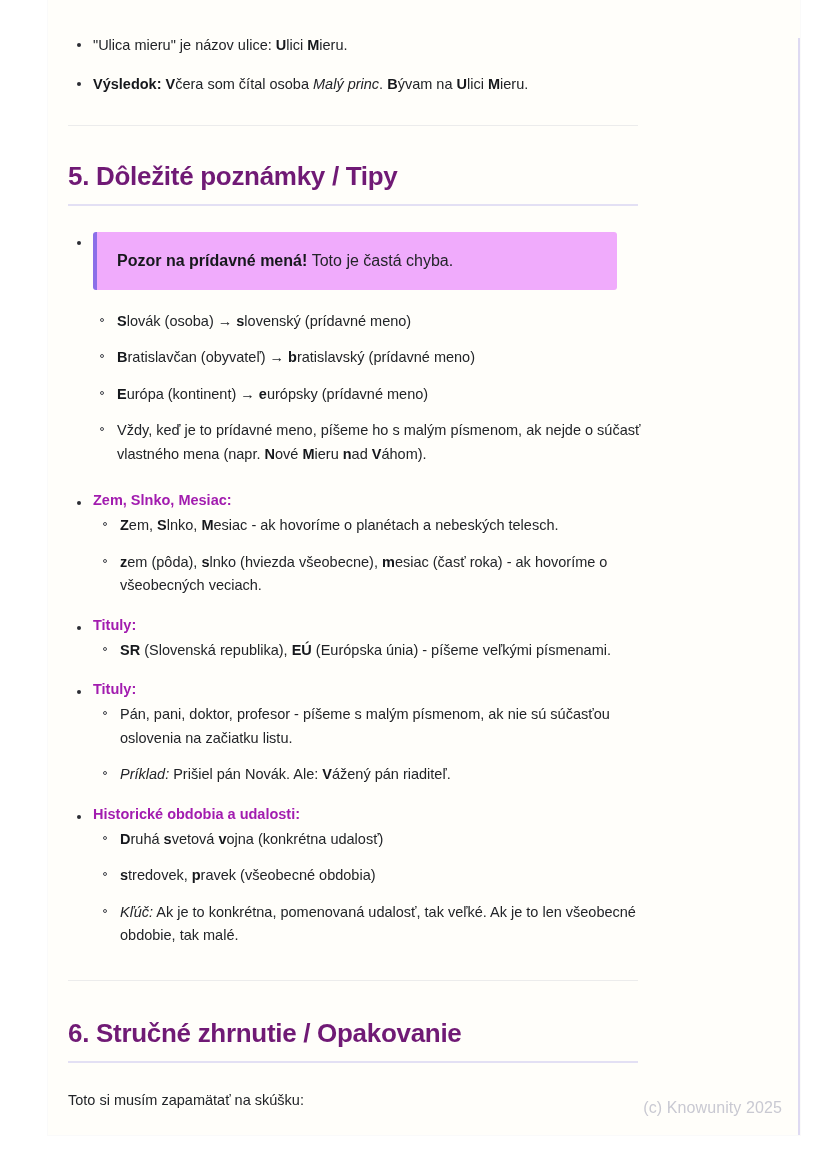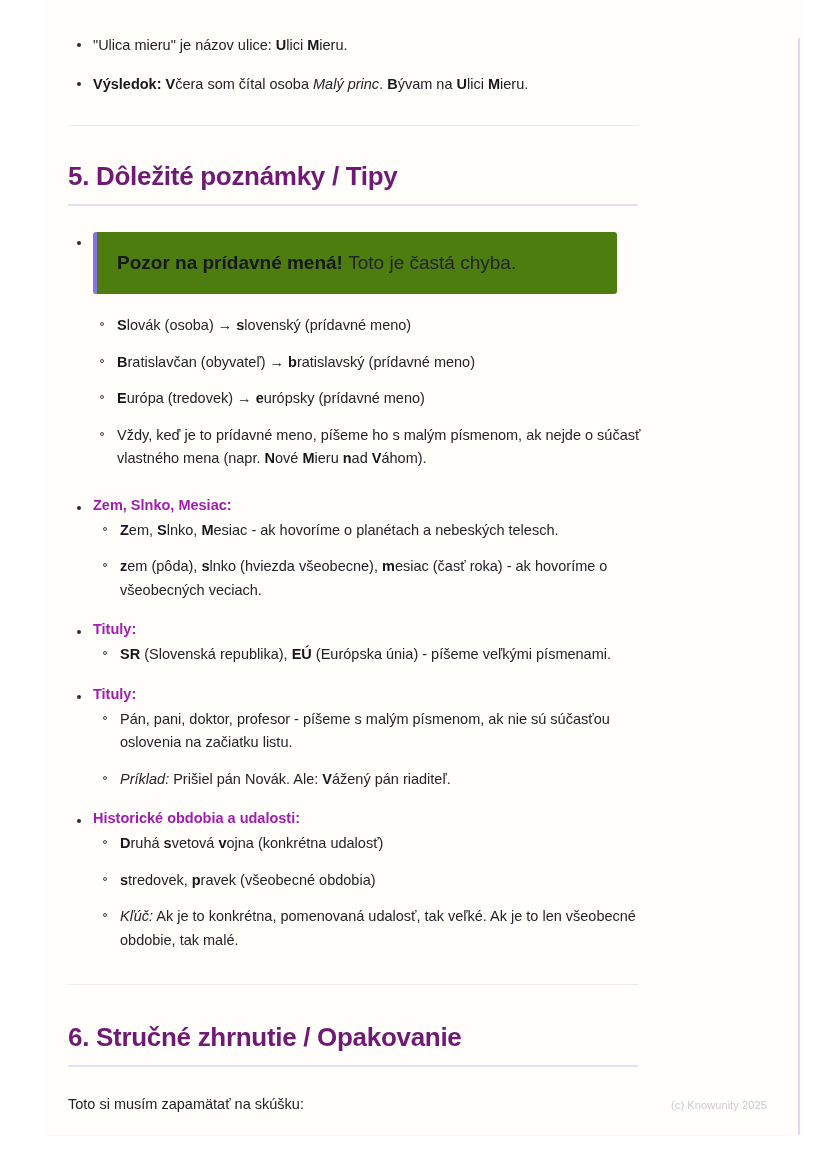--- a/index.html
+++ b/index.html
@@ -120,37 +120,37 @@
     background: #e3e0f4;
     margin-top: 12px;
   }
 
   
   .callout-li {
     margin-bottom: 20px !important;
     padding-left: 25px;
   }
   .callout {
-    background: #4d7c0f;
+    background: #f0abfc;
     border-left: 4px solid #8b6fe8;
     border-radius: 3px;
     padding: 17px 18px 17px 20px;
-    font-size: 19px;
+    font-size: 16px;
     line-height: 1.5;
     color: #222428;
     width: 524px;
     box-sizing: border-box;
   }
 
   
   .watermark {
     position: absolute;
-    right: 33px;
+    right: 18px;
     top: 1099px;
-    font-size: 11px;
+    font-size: 16px;
     color: #c9c9d2;
     letter-spacing: 0.1px;
     white-space: nowrap;
   }
 </style>
 </head>
 <body>
 
 <div class="page-card">
 
@@ -182,21 +182,21 @@
     </ul>
 
     <ul class="l2" style="margin-top:14px; margin-left:22px;">
       <li class="txt">
         <span><b>S</b><span>lovák (osoba) → </span><b>s</b><span>lovenský (prídavné meno)</span></span>
       </li>
       <li class="txt">
         <span><b>B</b><span>ratislavčan (obyvateľ) → </span><b>b</b><span>ratislavský (prídavné meno)</span></span>
       </li>
       <li class="txt">
-        <span><b>E</b><span>urópa (tredovek) → </span><b>e</b><span>urópsky (prídavné meno)</span></span>
+        <span><b>E</b><span>urópa (kontinent) → </span><b>e</b><span>urópsky (prídavné meno)</span></span>
       </li>
       <li class="txt">
         <span><span>Vždy, keď je to prídavné meno, píšeme ho s malým písmenom, ak nejde o súčasť vlastného mena (napr. </span><b>N</b><span>ové </span><b>M</b><span>ieru </span><b>n</b><span>ad </span><b>V</b><span>áhom).</span></span>
       </li>
     </ul>
 
     <ul class="l1" style="margin-top:26px;">
 
       <li style="margin-bottom:19px;">
         <div class="grp-head">Zem, Slnko, Mesiac:</div>

